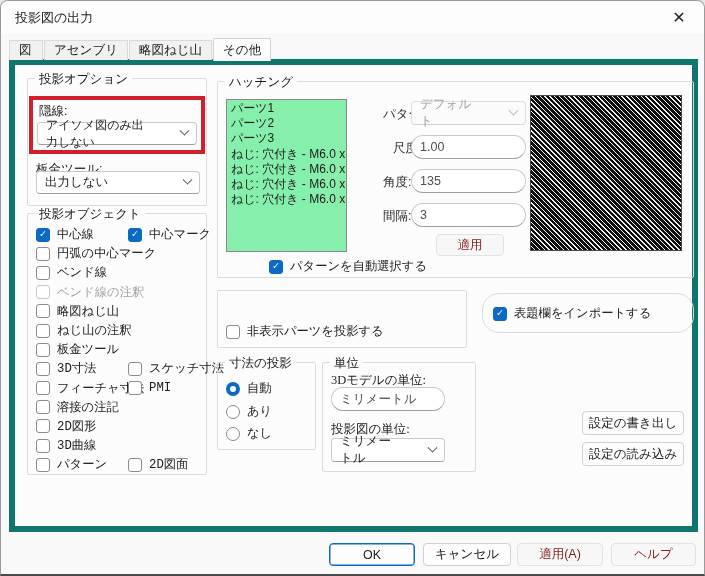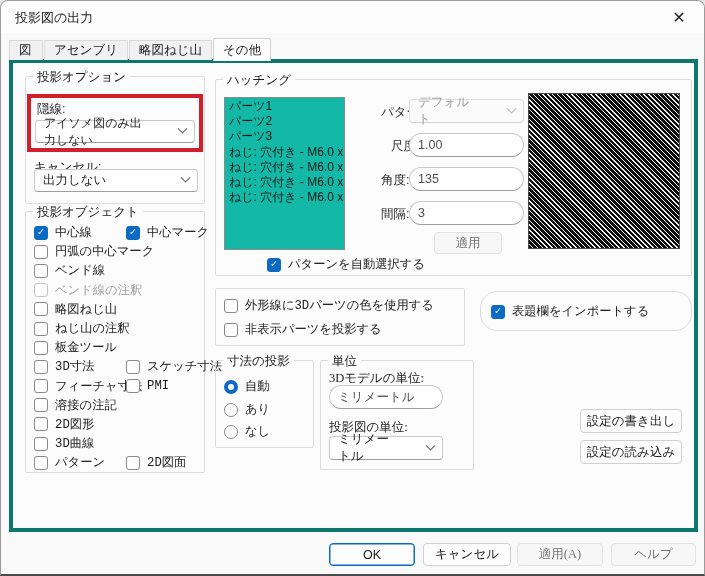--- a/index.html
+++ b/index.html
@@ -19,21 +19,21 @@
     display:flex; align-items:center; justify-content:center; font-size:16px; color:#222; cursor:default; }
   
   .tabstrip { position:absolute; left:8px; top:37px; height:22px; display:flex; align-items:flex-end; z-index:3; }
   .tab { height:20px; padding:0 9px; line-height:19px; font-size:12.5px; background:#f1f1f1;
     border:1px solid #d9d9d9; border-bottom:none; margin-right:1px; color:#1b1b1b; }
   .tab.first { min-width:34px; }
   .tab.selected { height:23px; line-height:22px; background:#fcfcfc; border-color:#d0d0d0;
     margin-bottom:-1px; position:relative; z-index:4; border-radius:2px 2px 0 0; }
   
   .page { position:absolute; left:8px; top:58px; width:689px; height:473px;
-    background:#fcfcfc; border:4px solid #0f766e; }
+    background:#fcfcfc; border:6px solid #0f766e; }
   .group { position:absolute; border:1px solid #dcdcdc; border-radius:2px; }
   .legend { position:absolute; top:-8px; left:7px; background:#fcfcfc; padding:0 4px; font-size:12.5px; color:#1b1b1b; white-space:nowrap; }
   
   .select, .inputbox {
     background:#fff; border:1px solid #c9c9c9; border-bottom-color:#9e9e9e;
     border-radius:4px; font-size:12.5px; color:#1b1b1b; padding:0 8px;
     display:flex; align-items:center; position:absolute;
   }
   .select { justify-content:space-between;gap:27px; }
   .select.disabled, input.disabled { color:#9f9f9f; background:#fbfbfb; border-color:#dedede; border-bottom-color:#d2d2d2; }
@@ -47,32 +47,32 @@
     display:inline-flex; align-items:center; justify-content:center; flex:0 0 auto; }
   .cb.on { background:#0b6bc2; border-color:#0b6bc2; }
   .cb.on::after { content:"✓"; color:#fff; font-size:10.5px; line-height:1; }
   .cb.dis { border-color:#c6c6c6; }
   .cbitem.dis .cbl { color:#a2a2a2; }
   .cbl { font-size:12.3px; }
   .radio { width:14px; height:14px; border:1px solid #8a8a8a; border-radius:50%; background:#fff; flex:0 0 auto; }
   .radio.on { border:4px solid #0b6bc2; }
   .btn { position:absolute; background:#fdfdfd; border:1px solid #d0d0d0; border-radius:4px;
     display:flex; align-items:center; justify-content:center; font-size:12.5px; color:#1b1b1b; cursor:default; }
-  .btn.disabled { color:#737373; background:#f7f7f7; border-color:#e2e2e2;font-family:Liberation Serif, serif; }
+  .btn.disabled { color:#7f1d1d; background:#f7f7f7; border-color:#e2e2e2; }
   .btn.default { border:1px solid #0b6bc2; box-shadow:0 0 0 0.5px #0b6bc2 inset; }
   
   #grp-proj-options { left:12px; top:13px; width:180px; height:128px; }
   .hl-red { position:absolute; left:1px; top:17px; width:176px; height:58px; border:4px solid #d0202d; background:transparent; }
   
   #grp-proj-objects { left:12px; top:148px; width:180px; height:262px; padding:11px 0 0 8px; }
   .cbrow { position:relative; height:19.2px; display:flex; align-items:center; }
   .cbrow .c2 { position:absolute; left:92px; }
   
   #grp-hatching { left:202px; top:16px; width:477px; height:197px; }
-  .listbox { position:absolute; left:8px; top:17px; width:121px; height:153px; background:#14b8a6;
+  .listbox { position:absolute; left:8px; top:17px; width:121px; height:153px; background:#86efac;
     border:1px solid #8a8a8a; overflow:hidden; padding:1px 0 0 4px; }
   .listbox .li { font-size:12px; line-height:15.2px; white-space:nowrap; }
   .plabel { position:absolute; font-size:12.5px; color:#2a2a2a; }
   
   .footer-btn { height:23px; }
   
   .hatch { position:absolute; left:312px; top:13px; width:152px; height:156px; border:1px solid #4a4a4a;
     background:repeating-linear-gradient(45deg,#0b0b0b 0px,#0b0b0b 2.4px,#f2f2f2 2.4px,#f2f2f2 3.4px); }
 </style>
 </head>
@@ -98,21 +98,21 @@
 
     <div class="group" id="grp-proj-options">
       <span class="legend">投影オプション</span>
       <div class="hl-red">
         <div style="position:absolute;left:6px;top:3px;">隠線:</div>
       </div>
       <div class="select" style="left:9px;top:43px;width:160px;height:23px;">
         <span style="font-size:12px;">アイソメ図のみ出力しない</span>
         <span class="chev"></span>
       </div>
-      <div style="position:absolute;left:8px;top:82px;">キャンセル:</div>
+      <div style="position:absolute;left:8px;top:82px;">板金ツール:</div>
       <div class="select" style="left:8px;top:92px;width:164px;height:23px;">
         <span>出力しない</span>
         <span class="chev"></span>
       </div>
     </div>
 
     <div class="group" id="grp-proj-objects">
       <span class="legend">投影オブジェクト</span>
       <div class="cbrow">
         <label class="cbitem">
@@ -241,24 +241,20 @@
 
       <label class="cbitem" style="position:absolute;left:8px;top:176px;padding-left:43px;">
         <span class="cb on"></span>
         <span class="cbl">パターンを自動選択する</span>
       </label>
 
       <div class="hatch"></div>
     </div>
 
     <div class="group" style="left:202px;top:225px;width:250px;height:58px;">
-      <label class="cbitem" style="position:absolute;left:8px;top:8px;">
-        <span class="cb"></span>
-        <span class="cbl">外形線に3Dパーツの色を使用する</span>
-      </label>
       <label class="cbitem" style="position:absolute;left:8px;top:32px;">
         <span class="cb"></span>
         <span class="cbl">非表示パーツを投影する</span>
       </label>
     </div>
 
     <div class="group" style="left:467px;top:228px;width:212px;height:40px;border-radius:17px;">
       <label class="cbitem" style="position:absolute;left:10px;top:11px;">
         <span class="cb on"></span>
         <span class="cbl">表題欄をインポートする</span>

